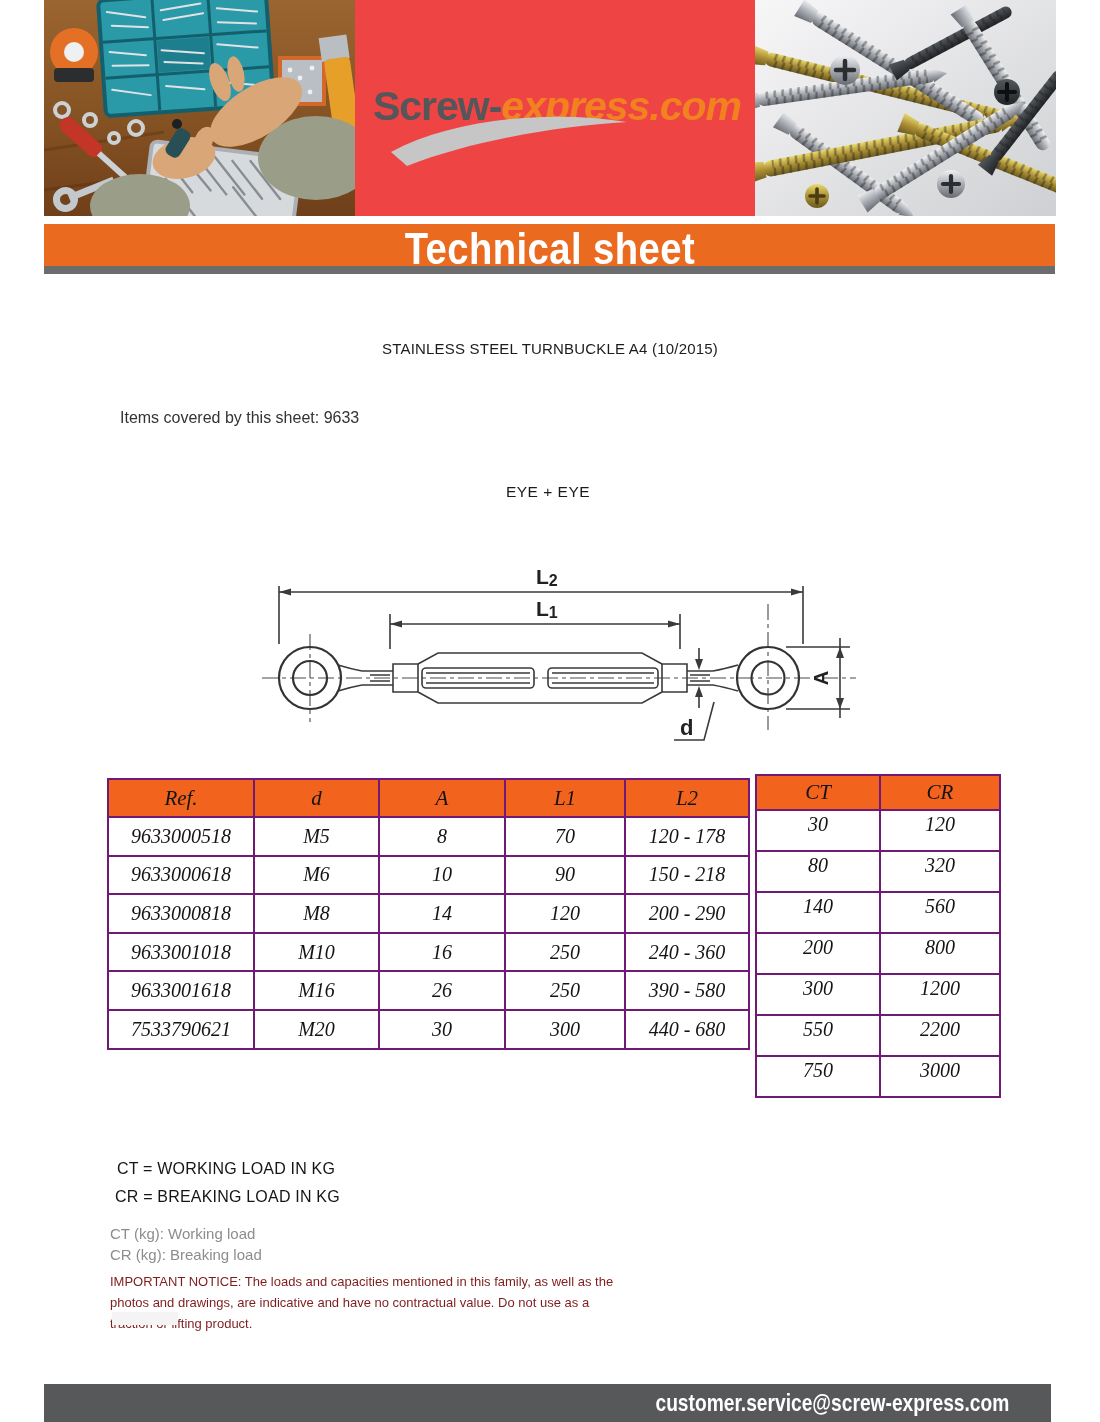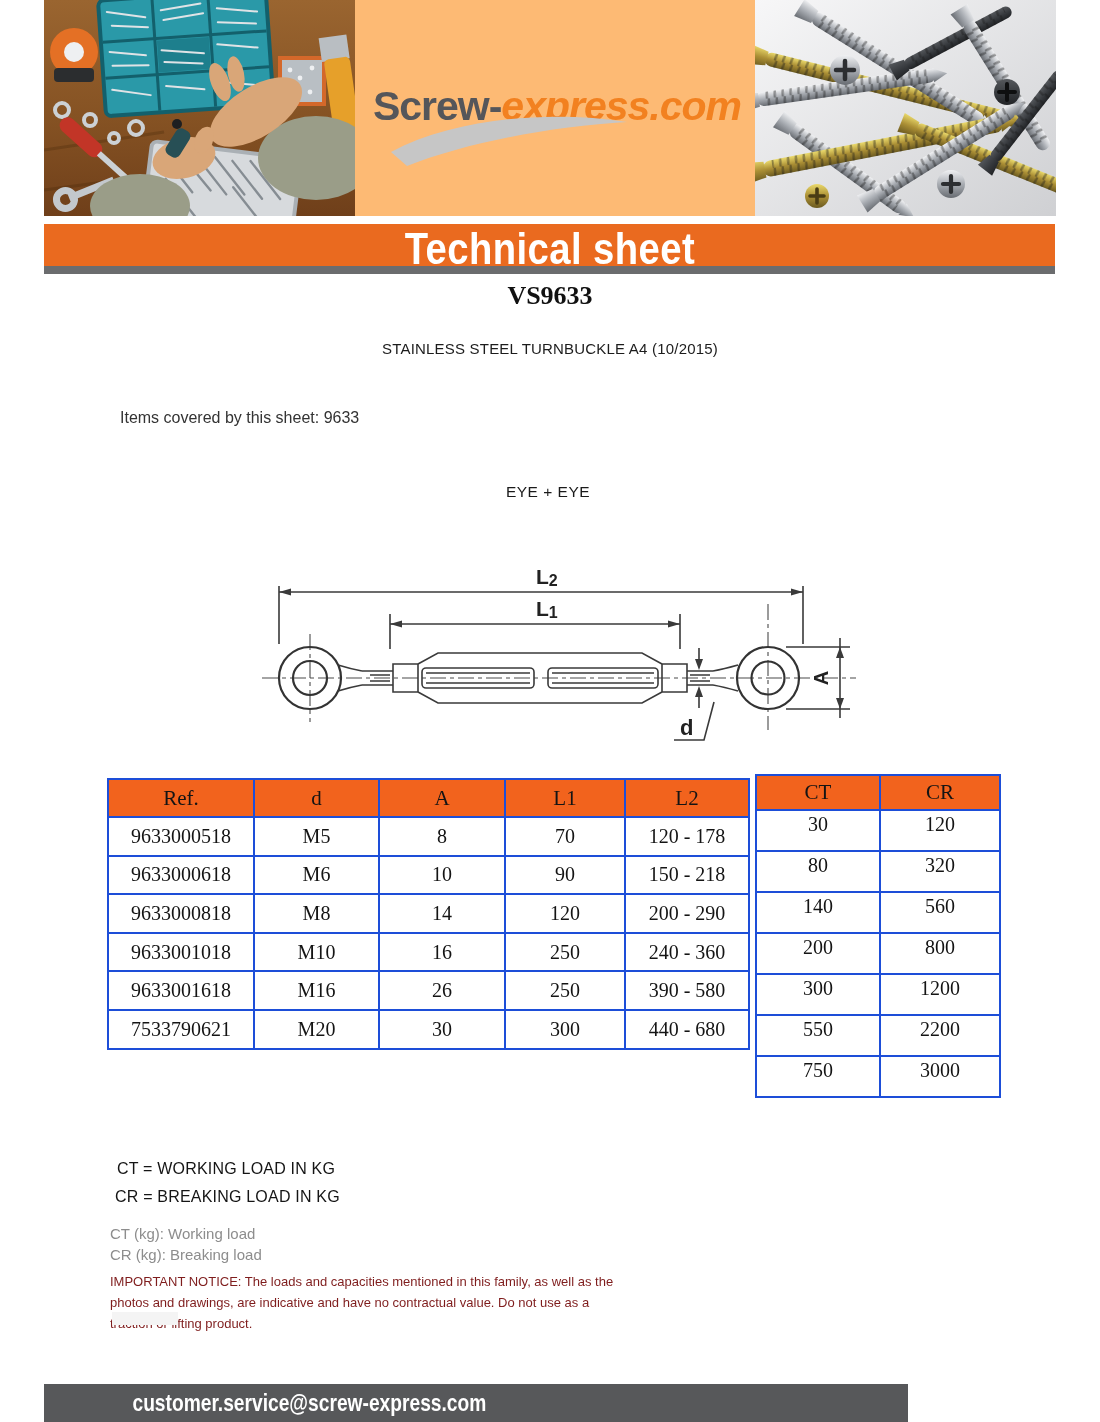--- a/index.html
+++ b/index.html
@@ -2,21 +2,21 @@
 <html><head>
 <meta charset="utf-8">
 <style>
   html,body{margin:0;padding:0;background:#ffffff;}
   #page{position:relative;width:1100px;height:1422px;background:#ffffff;overflow:hidden;
         font-family:"Liberation Sans",sans-serif;}
   .abs{position:absolute;}
 
   
   #photo-left{left:44px;top:0;width:311px;height:216px;}
-  #logo-area{left:355px;top:0;width:400px;height:216px;background:#fdba74;}
+  #logo-area{left:355px;top:0;width:400px;height:216px;background:#ef4444;}
   #photo-right{left:755px;top:0;width:301px;height:216px;}
   #banner{left:44px;top:224px;width:1011px;height:50px;background:#EA6A1F;
           display:flex;align-items:center;justify-content:center;}
   #banner span{color:#ffffff;font-weight:bold;font-size:45px;letter-spacing:.5px;
                transform:scaleX(.85);transform-origin:center;white-space:nowrap;}
   #gray-strip{left:44px;top:266px;width:1011px;height:8px;background:#6B6C6E;}
 
   
   #doc-code{left:0;top:281px;width:1100px;text-align:center;
             font-family:"Liberation Serif",serif;font-weight:bold;font-size:26px;color:#111;}
@@ -29,38 +29,38 @@
   #drawing .ln{stroke:#3a3a3a;stroke-width:1.6;fill:none;}
   #drawing .thick{stroke:#333;stroke-width:2.2;fill:none;}
   #drawing .cdash{stroke:#4a4a4a;stroke-width:1.1;fill:none;stroke-dasharray:16 4 4 4;}
   #drawing .arr{fill:#3a3a3a;stroke:none;}
   #drawing text{fill:#222;font-family:"Liberation Sans",sans-serif;}
 
   
   table{border-collapse:collapse;table-layout:fixed;}
   #table-main{left:107px;top:778px;}
   #table-ctcr{left:755px;top:774px;}
-  th,td{border:2px solid #1d4ed8;text-align:center;font-family:"Liberation Serif",serif;
-        color:#141414;padding:0;}
+  th,td{border:2px solid #701a75;text-align:center;font-family:"Liberation Serif",serif;
+        color:#141414;padding:0;font-style:italic;}
   th{background:#F2631D;font-weight:normal;font-size:21px;height:36px;}
   #table-main td{font-size:20px;height:36.6px;vertical-align:middle;}
   #table-ctcr th{height:33px;}
   #table-ctcr td{font-size:20px;height:37px;vertical-align:top;padding-top:2px;}
 
   
   #ct-def{left:117px;top:1160px;font-size:16px;color:#151515;letter-spacing:.2px;}
   #cr-def{left:115px;top:1188px;font-size:16px;color:#151515;letter-spacing:.2px;}
   #ct-kg{left:110px;top:1225px;font-size:15px;color:#8d8d8d;}
   #cr-kg{left:110px;top:1246px;font-size:15px;color:#8d8d8d;}
   #important-notice{left:110px;top:1272px;width:505px;font-size:13px;color:#7f1d1d;line-height:1.6;}
   #ghost-patch{left:112px;top:1312px;width:66px;height:13px;background:#f4f4f4;}
 
   
-  #footer{left:44px;top:1384px;width:864px;height:38px;background:#57585A;
-          display:flex;align-items:center;justify-content:flex-start;padding-right:42px;box-sizing:border-box;}
+  #footer{left:44px;top:1384px;width:1007px;height:38px;background:#57585A;
+          display:flex;align-items:center;justify-content:flex-end;padding-right:42px;box-sizing:border-box;}
   #footer span{color:#ffffff;font-weight:bold;font-size:24px;white-space:nowrap;
                transform:scaleX(.8);transform-origin:right center;}
 </style>
 </head>
 <body>
 
 <div id="page">
 
   <div class="abs" id="photo-left">
     <svg width="311" height="216" viewBox="0 0 311 216">
@@ -277,21 +277,20 @@
           </g>
       </g>
     </svg>
   </div>
 
   <div class="abs" id="banner">
     <span>Technical sheet</span>
   </div>
   <div class="abs" id="gray-strip"></div>
 
-  <div class="abs" id="doc-code">VS9633</div>
   <div class="abs" id="doc-subtitle">STAINLESS STEEL TURNBUCKLE A4 (10/2015)</div>
   <div class="abs" id="items-line">Items covered by this sheet: 9633</div>
   <div class="abs" id="variant-label">EYE + EYE</div>
 
   <div class="abs" id="drawing">
     <svg width="620" height="200" viewBox="0 0 620 200">
 
       <path class="cdash" d="M12 126 H606"></path>
       <path class="cdash" d="M60 82 V170"></path>
       <path class="cdash" d="M518 52 V178"></path>

